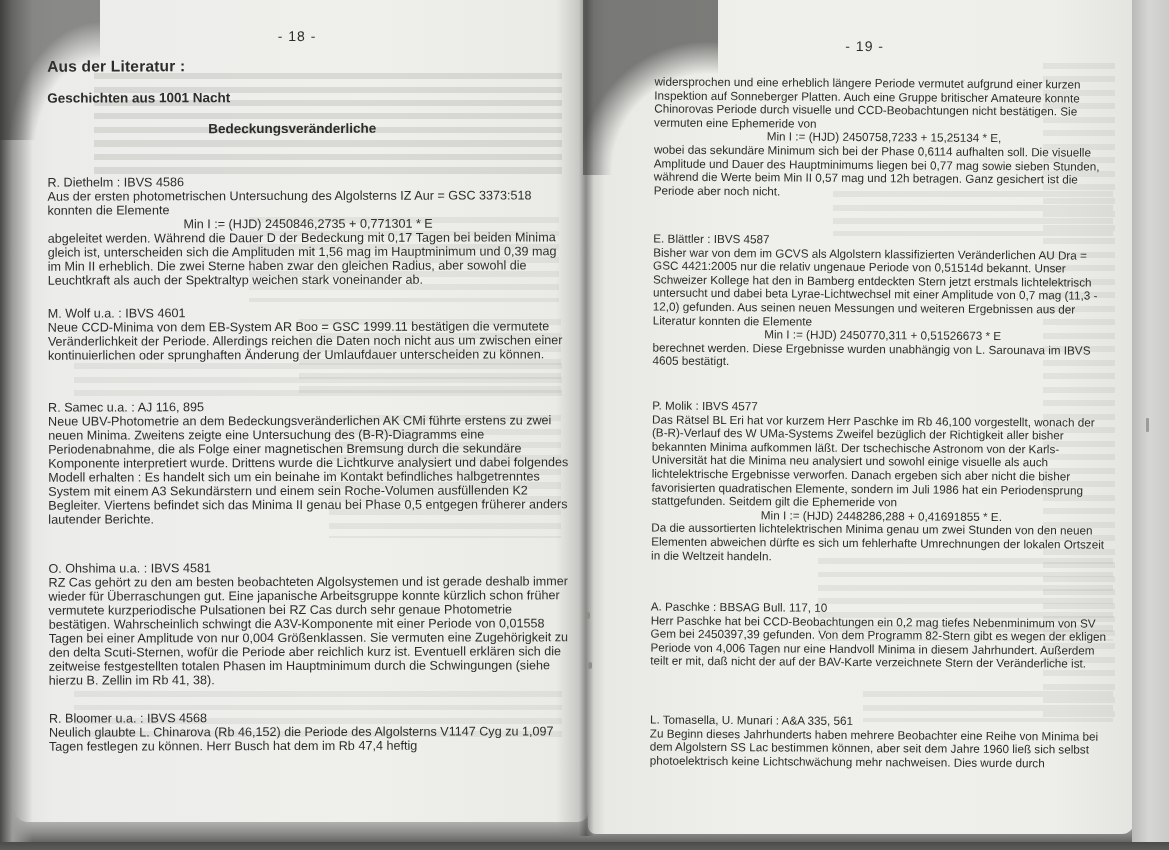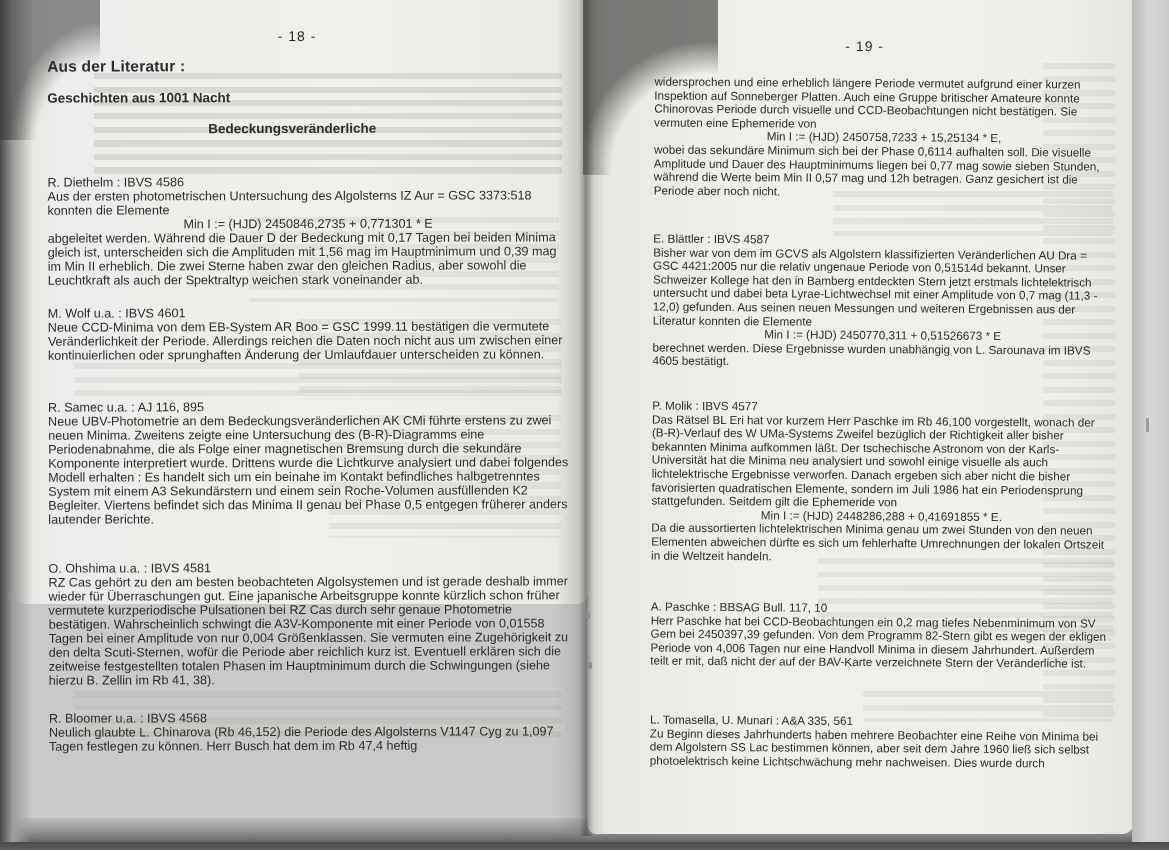--- a/index.html
+++ b/index.html
@@ -7,21 +7,21 @@
         background:#c9c9c7;font-family:"Liberation Sans",sans-serif;}
 
   
   .band-bottom{position:absolute;left:0;top:818px;width:1169px;height:32px;z-index:0;
     background:linear-gradient(to bottom,#bdbdbb 0%,#8e8e8c 45%,#5f5f5d 80%,#6a6a68 100%);}
   .strip-bottom{position:absolute;left:0;top:842px;width:1169px;height:8px;z-index:4;
     background:linear-gradient(to bottom,#4b4b49,#5d5d5b);}
 
   
   .page{position:absolute;top:0;z-index:1;background:#ececea;}
-  .page-left{left:14px;width:574px;height:604px;border-radius:2px 0 10px 14px;
+  .page-left{left:14px;width:574px;height:822px;border-radius:2px 0 10px 14px;
     background:linear-gradient(to right,#e2e2df 0%,#ececea 7%,#efefec 60%,#e9e9e6 100%);}
   .page-right{left:588px;width:546px;height:834px;border-radius:0 2px 12px 8px;
     background:linear-gradient(to right,#e7e7e4 0%,#efefec 30%,#eeeeeb 85%,#e4e4e1 100%);}
 
   
   .edge-left{position:absolute;left:0;top:0;width:42px;height:850px;z-index:3;pointer-events:none;
     background:linear-gradient(to right,#484846 0%,#9d9d9b 30%,rgba(205,205,203,0) 78%);}
   .corner-tl{position:absolute;left:0;top:0;width:100px;height:140px;z-index:3;pointer-events:none;
     background:radial-gradient(ellipse 105px 150px at 100% 110%,transparent 62%,rgba(55,55,53,0.55) 88%);}
   .gutter{position:absolute;left:556px;top:0;width:60px;height:836px;z-index:3;pointer-events:none;

